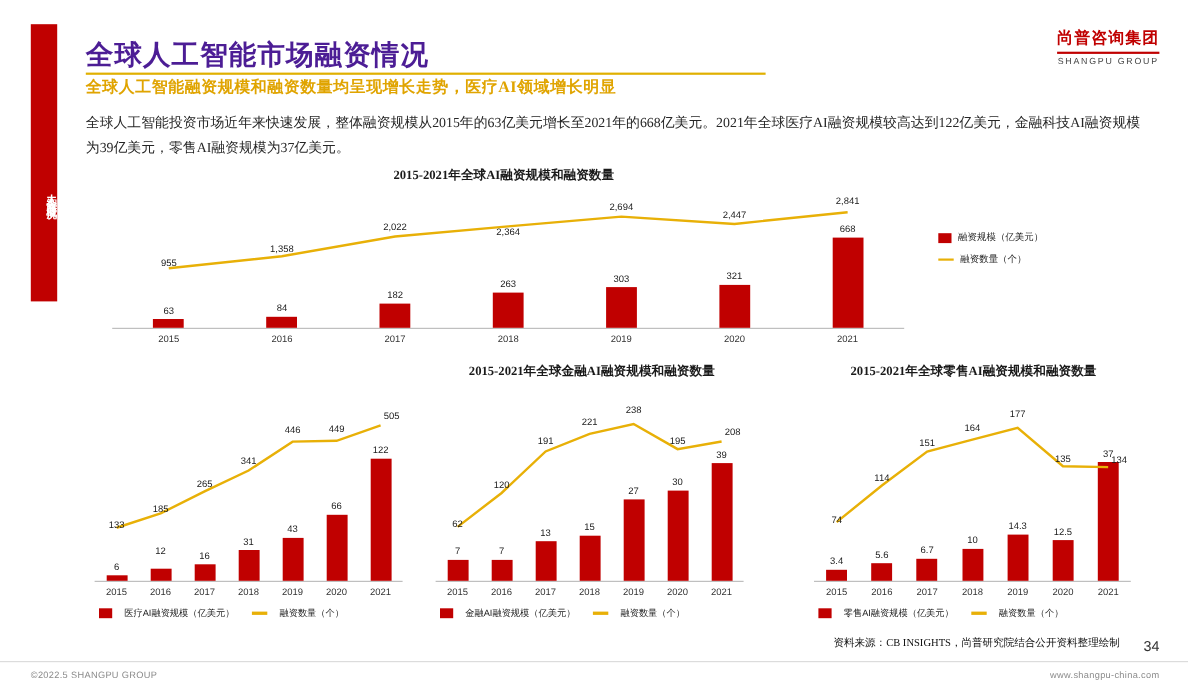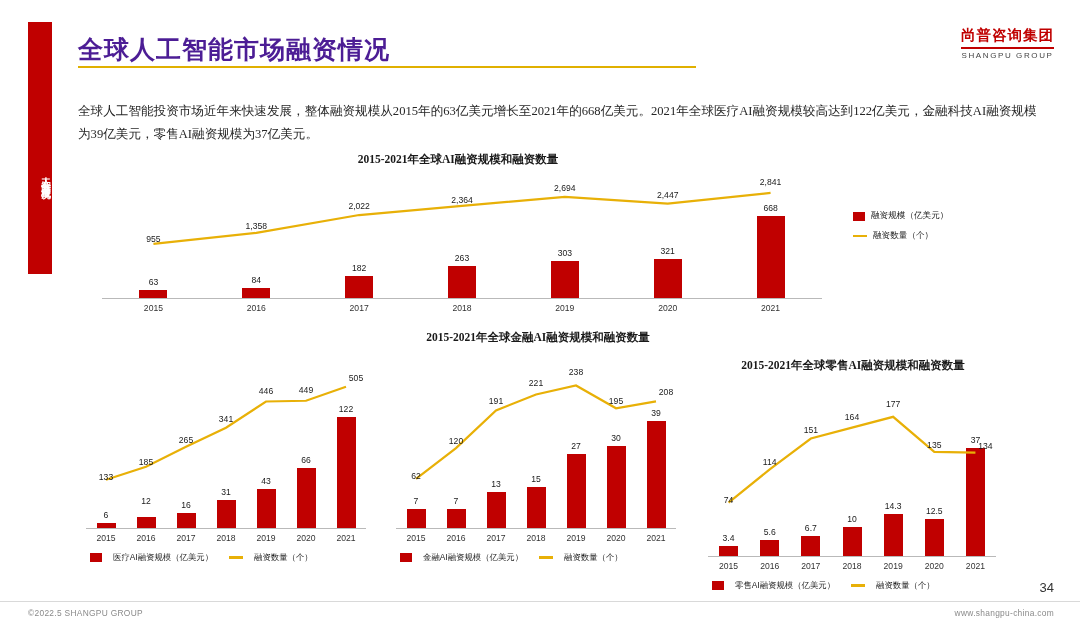--- a/index.html
+++ b/index.html
@@ -120,20 +120,21 @@
   <div class="rail-label">人工智能产业概况</div>
 
   <div class="brand">
     <div class="brand-cn">尚普咨询集团</div>
     <div class="brand-rule"></div>
     <div class="brand-en">SHANGPU GROUP</div>
   </div>
 
   <div class="h1">全球人工智能市场融资情况</div>
   <div class="h1-underline"></div>
+  <div class="h2">全球人工智能融资规模和融资数量均呈现增长走势，医疗AI领域增长明显</div>
   <div class="body-copy">全球人工智能投资市场近年来快速发展，整体融资规模从2015年的63亿美元增长至2021年的668亿美元。2021年全球医疗AI融资规模较高达到122亿美元，金融科技AI融资规模为39亿美元，零售AI融资规模为37亿美元。</div>
 
   <div class="chart" id="chart-global" style="left:78px; top:152px; width:930px; height:172px;">
     <div class="chart-title" style="width:760px; font-size:11.5px;">2015-2021年全球AI融资规模和融资数量</div>
     <div class="plot" id="plot-global" style="left:24px; top:24px; width:720px; height:122px;">
         <div class="axis-line" style="top: 122px;"></div>
         <div class="bar" style="left: 37.4286px; width: 28px; height: 7.74px; bottom: 0px; top: 114.26px;"></div>
         <div class="bar-label" style="width: 54px; left: 24.4286px; top: 101.26px;">63</div>
         <div class="x-label" style="width: 50px; left: 26.4286px; top: 127px;">2015</div>
         <div class="bar" style="left: 140.286px; width: 28px; height: 10.32px; bottom: 0px; top: 111.68px;"></div>
@@ -153,21 +154,21 @@
         <div class="x-label" style="width: 50px; left: 540.714px; top: 127px;">2020</div>
         <div class="bar" style="left: 654.571px; width: 28px; height: 82.0686px; bottom: 0px; top: 39.9314px;"></div>
         <div class="bar-label" style="width: 54px; left: 641.571px; top: 26.9314px;">668</div>
         <div class="x-label" style="width: 50px; left: 643.571px; top: 127px;">2021</div>
         <svg width="720" height="122" style="position: absolute; left: 0px; top: 0px;">
           <polyline points="51.42857142857143,67.81860465116279 154.28571428571428,56.946976744186045 257.14285714285717,39.03441860465116 360,29.80837209302326 462.8571428571429,20.906046511627906 565.7142857142858,27.569302325581397 668.5714285714286,16.94046511627907" fill="none" stroke="#e8b007" stroke-width="2.2"></polyline>
         </svg>
         <div class="line-label" style="width: 60px; left: 21.4286px; top: 57.8186px;">955</div>
         <div class="line-label" style="width: 60px; left: 124.286px; top: 44.947px;">1,358</div>
         <div class="line-label" style="width: 60px; left: 227.143px; top: 25.0344px;">2,022</div>
-        <div class="line-label" style="width: 60px; left: 330px; top: 19px;">2,364</div>
+        <div class="line-label" style="width: 60px; left: 330px; top: 30px;">2,364</div>
         <div class="line-label" style="width: 60px; left: 432.857px; top: 6.90605px;">2,694</div>
         <div class="line-label" style="width: 60px; left: 535.714px; top: 13.5693px;">2,447</div>
         <div class="line-label" style="width: 60px; left: 638.571px; top: 0.940465px;">2,841</div>
       </div>
     <div class="legend" style="left:775px; top:58px;">
       <div class="legend-row">
         <span class="sw-bar"></span>
         <span>融资规模（亿美元）</span>
       </div>
       <div class="legend-row">
@@ -265,21 +266,21 @@
         <span class="sw-bar"></span>
         <span>金融AI融资规模（亿美元）</span>
       </div>
       <div class="item">
         <span class="sw-line"></span>
         <span>融资数量（个）</span>
       </div>
     </div>
   </div>
 
-  <div class="chart" id="chart-retail" style="left:688px; top:330px; width:330px; height:250px;margin-top:28px;">
+  <div class="chart" id="chart-retail" style="left:720px; top:330px; width:330px; height:250px;">
     <div class="chart-title" style="width:330px; font-size:11.5px;">2015-2021年全球零售AI融资规模和融资数量</div>
     <div class="plot" id="plot-retail" style="left:20px; top:30px; width:288px; height:168px;">
         <div class="axis-line" style="top: 168px;"></div>
         <div class="bar" style="left: 11.0714px; width: 19px; height: 9.95122px; bottom: 0px; top: 158.049px;"></div>
         <div class="bar-label" style="width: 54px; left: -6.42857px; top: 145.049px;">3.4</div>
         <div class="x-label" style="width: 50px; left: -4.42857px; top: 173px;">2015</div>
         <div class="bar" style="left: 52.2143px; width: 19px; height: 16.3902px; bottom: 0px; top: 151.61px;"></div>
         <div class="bar-label" style="width: 54px; left: 34.7143px; top: 138.61px;">5.6</div>
         <div class="x-label" style="width: 50px; left: 36.7143px; top: 173px;">2016</div>
         <div class="bar" style="left: 93.3571px; width: 19px; height: 19.6098px; bottom: 0px; top: 148.39px;"></div>
@@ -313,18 +314,19 @@
         <span class="sw-bar"></span>
         <span>零售AI融资规模（亿美元）</span>
       </div>
       <div class="item">
         <span class="sw-line"></span>
         <span>融资数量（个）</span>
       </div>
     </div>
   </div>
 
+  <div class="src">资料来源：CB INSIGHTS，尚普研究院结合公开资料整理绘制</div>
   <div class="pageno">34</div>
   <div class="footer-bar"></div>
   <div class="foot-left">©2022.5  SHANGPU GROUP</div>
   <div class="foot-right">www.shangpu-china.com</div>
 
 </div>
 
 </body></html>

